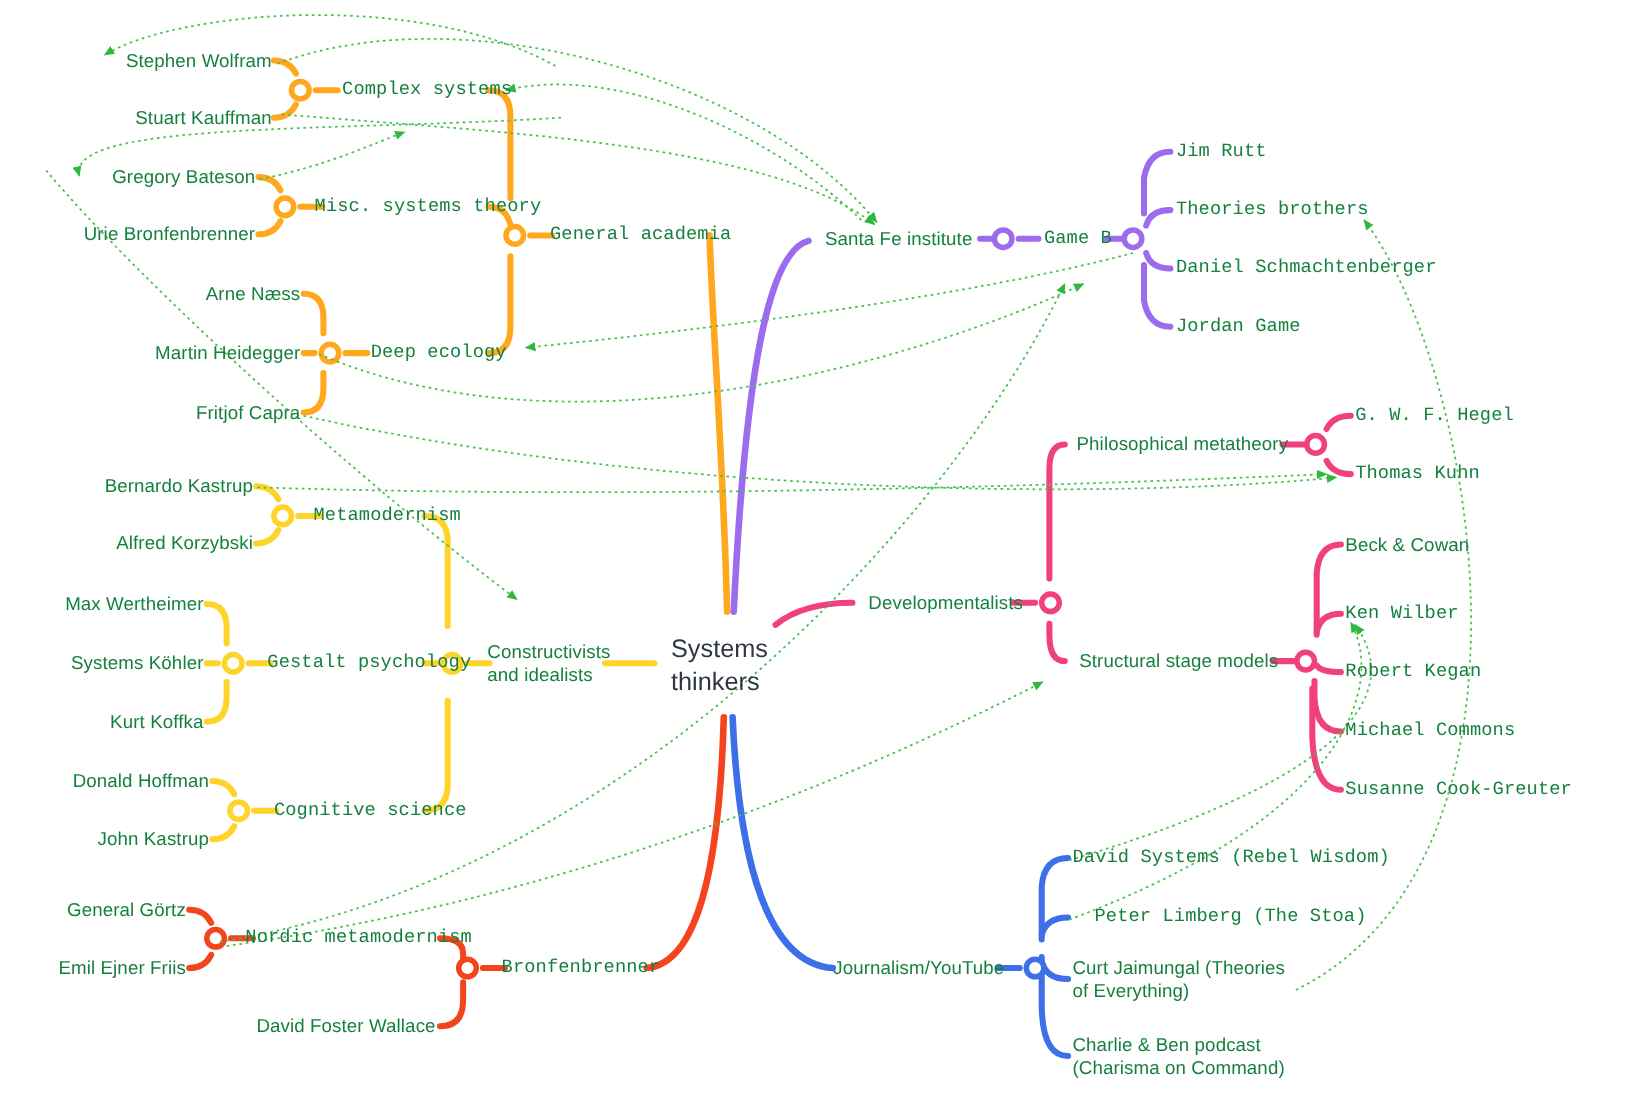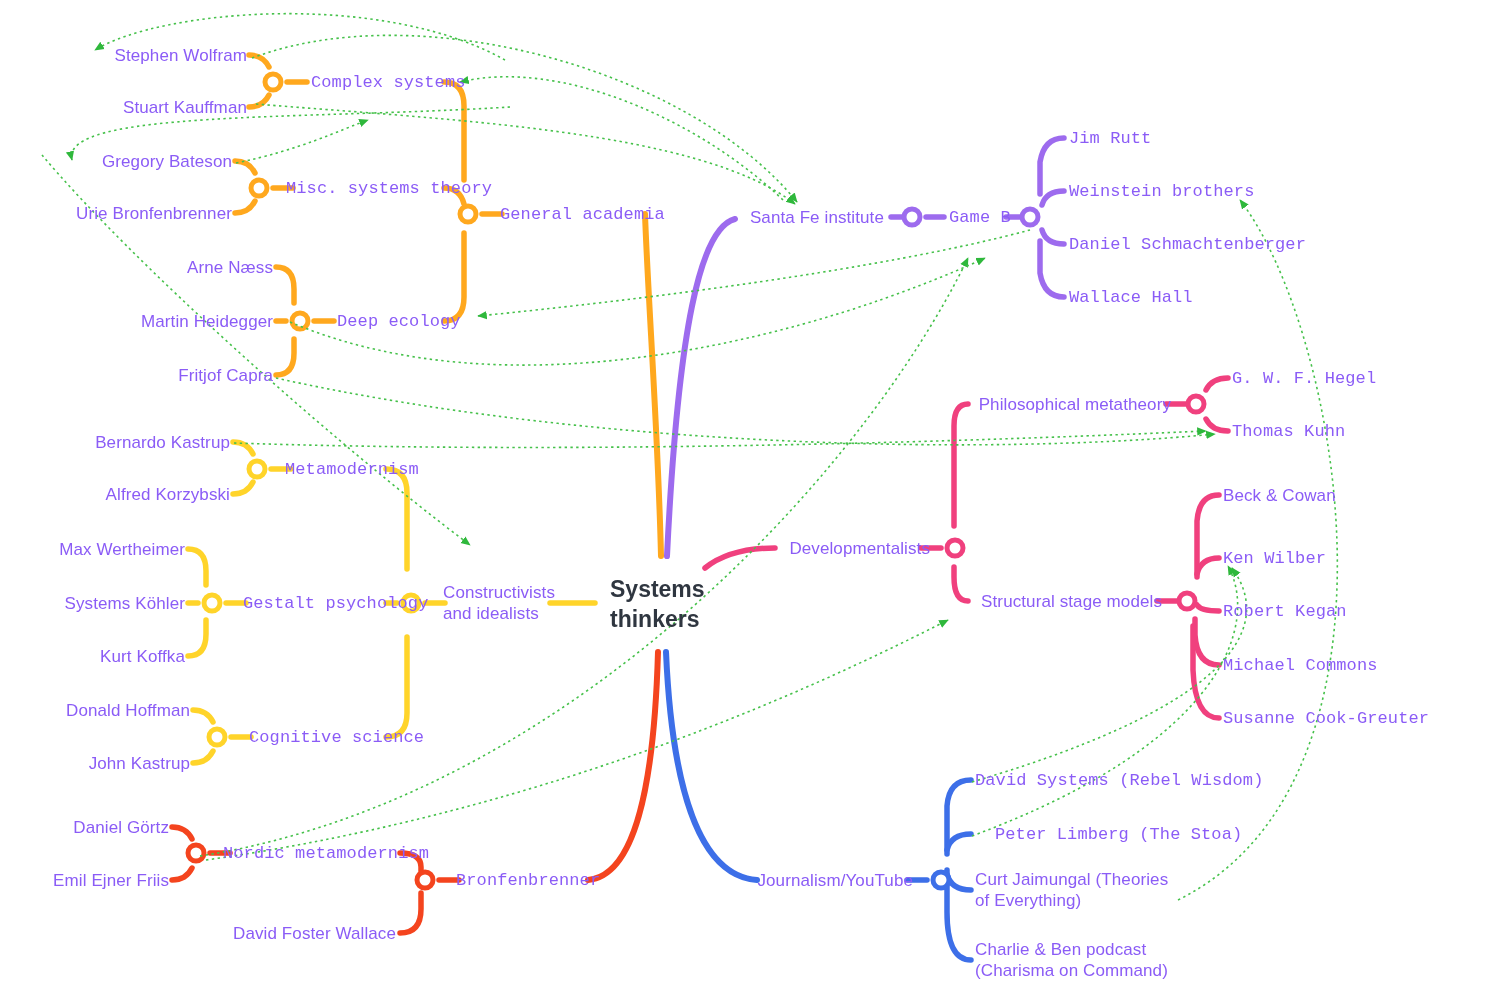--- a/index.html
+++ b/index.html
@@ -1,25 +1,25 @@
 <!DOCTYPE html>
 <html><head>
 <meta charset="utf-8">
 <style>
   html,body{margin:0;padding:0;background:#ffffff;}
   body{width:1487px;height:1000px;overflow:hidden;
        font-family:"Liberation Sans","DejaVu Sans",sans-serif;}
   #stage{position:relative;width:1487px;height:1000px;background:#ffffff;}
   svg#wires{position:absolute;left:0;top:0;width:1487px;height:1000px;}
-  .lbl{position:absolute;color:#8b5cf6;font-size:17px;line-height:21px;
+  .lbl{position:absolute;color:#15803d;font-size:17px;line-height:21px;
        white-space:pre;letter-spacing:.1px;}
   .lbl.r{transform:translate(-100%,-50%);}
   .lbl.l{transform:translate(0,-50%);font-family:Liberation Mono, monospace;}
   .lbl.lw{transform:translate(0,-50%);white-space:normal;}
-  .root{position:absolute;color:#2f3640;font-size:23px;font-weight:bold;
+  .root{position:absolute;color:#2f3640;font-size:23px;font-weight:normal;
         line-height:30px;white-space:pre;transform:translate(0,-50%);}
 </style>
 </head>
 <body>
 
 <div id="stage">
 
   <svg id="wires" viewBox="0 0 1487 1000">
     <defs>
       <marker id="ah" markerWidth="7" markerHeight="7" refX="5.5" refY="3" orient="auto" markerUnits="strokeWidth">
@@ -188,35 +188,35 @@
   <div class="lbl r" style="left:185px;top:656px">Kurt Koffka</div>
   <div class="lbl l" style="left:243px;top:603px">Gestalt psychology</div>
 
   <div class="lbl r" style="left:190px;top:710px">Donald Hoffman</div>
   <div class="lbl r" style="left:190px;top:763px">John Kastrup</div>
   <div class="lbl l" style="left:249px;top:737px">Cognitive science</div>
 
   <div class="lbl lw" style="left:443px;top:603px;width:115px">Constructivists
 and idealists</div>
 
-  <div class="lbl r" style="left:169px;top:827px">Daniel Görtz</div>
+  <div class="lbl r" style="left:169px;top:827px">General Görtz</div>
   <div class="lbl r" style="left:169px;top:880px">Emil Ejner Friis</div>
   <div class="lbl l" style="left:223px;top:853px">Nordic metamodernism</div>
   <div class="lbl r" style="left:396px;top:933px">David Foster Wallace</div>
   <div class="lbl l" style="left:456px;top:880px">Bronfenbrenner</div>
 
   <div class="root" style="left:610px;top:604px">Systems
 thinkers</div>
 
   <div class="lbl r" style="left:884px;top:217px">Santa Fe institute</div>
   <div class="lbl l" style="left:949px;top:217px">Game B</div>
   <div class="lbl l" style="left:1069px;top:138px">Jim Rutt</div>
-  <div class="lbl l" style="left:1069px;top:191px">Weinstein brothers</div>
+  <div class="lbl l" style="left:1069px;top:191px">Theories brothers</div>
   <div class="lbl l" style="left:1069px;top:244px">Daniel Schmachtenberger</div>
-  <div class="lbl l" style="left:1069px;top:297px">Wallace Hall</div>
+  <div class="lbl l" style="left:1069px;top:297px">Jordan Game</div>
 
   <div class="lbl r" style="left:930px;top:548px">Developmentalists</div>
   <div class="lbl r" style="left:1171px;top:404px">Philosophical metatheory</div>
   <div class="lbl l" style="left:1232px;top:378px">G. W. F. Hegel</div>
   <div class="lbl l" style="left:1232px;top:431px">Thomas Kuhn</div>
 
   <div class="lbl r" style="left:1162px;top:601px">Structural stage models</div>
   <div class="lbl lw" style="left:1223px;top:495px;width:120px">Beck &amp;
 Cowan</div>
   <div class="lbl l" style="left:1223px;top:558px">Ken Wilber</div>

